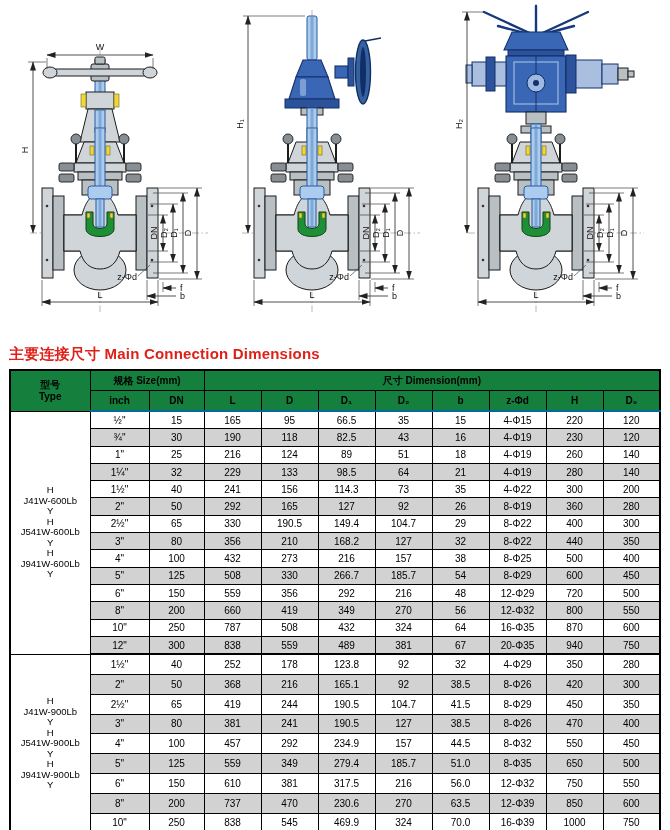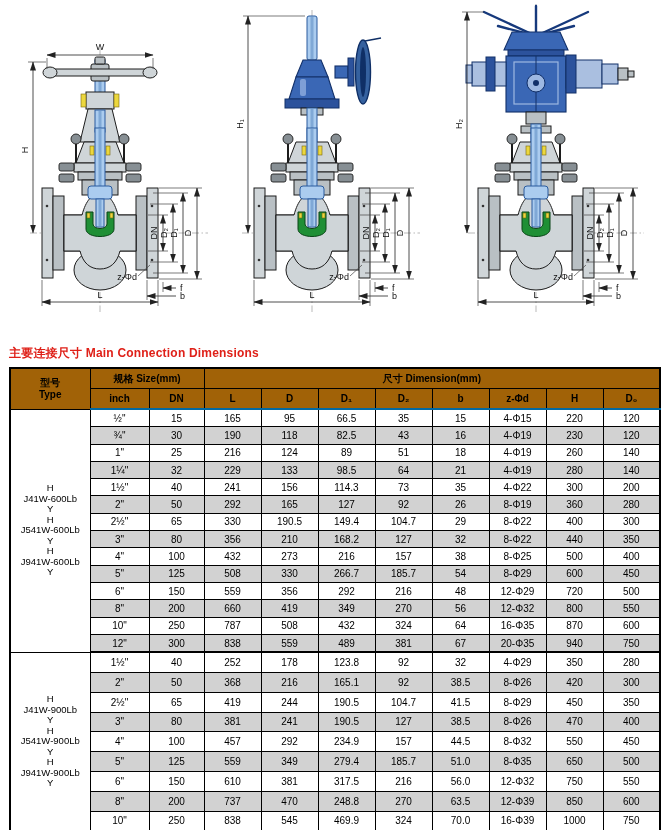--- a/index.html
+++ b/index.html
@@ -25,33 +25,33 @@
   .yel{fill:#ecd73e;stroke:#77660f;stroke-width:.6;}
   .blu{fill:#3a67b5;stroke:#123069;stroke-width:1.1;}
   .blu2{fill:#2c529c;stroke:#123069;stroke-width:1;}
   .blul{fill:#aabfe0;stroke:#123069;stroke-width:1;}
   .bluhl{fill:#7e9fd6;stroke:none;}
   .wheel{fill:#35619f;stroke:#0f2f66;stroke-width:1.4;}
   .spoke{stroke:#16397c;stroke-width:2.4;stroke-linecap:round;fill:none;}
   .dot{fill:#333;stroke:none;}
   
   .section-title{
-    margin:7px 0 5px 9px;font-size:12px;font-weight:bold;color:#df2018;
+    margin:7px 0 5px 9px;font-size:15px;font-weight:bold;color:#df2018;
     letter-spacing:.2px;
   }
   
   table.dims{
     border-collapse:collapse;table-layout:fixed;width:652px;margin-left:9px;
     border:2px solid #000;font-size:10px;
   }
   table.dims th,table.dims td{
     border:1px solid #000;text-align:center;vertical-align:middle;
     padding:0;overflow:hidden;white-space:nowrap;
   }
-  table.dims thead th{background:#a16207;font-weight:bold;height:19px;}
+  table.dims thead th{background:#15803d;font-weight:bold;height:19px;}
   table.dims thead tr:last-child th{border-bottom:2px solid #0369a1;}
   table.dims td{height:16.3px;background:#fff;}
   tbody.group2 td{height:18.8px;}
   tbody tr:nth-child(even) td{background:#d2d2d2;}
   tbody td.type-cell{background:#fff !important;font-size:9.5px;line-height:10.5px;}
   tbody.group1 tr:last-child td{border-bottom:2px solid #000;}
   .th-type div{line-height:12px;}
 </style>
 </head>
 <body>
@@ -683,21 +683,21 @@
           <td>56.0</td>
           <td>12-Φ32</td>
           <td>750</td>
           <td>550</td>
         </tr>
         <tr>
           <td>8"</td>
           <td>200</td>
           <td>737</td>
           <td>470</td>
-          <td>248.8</td>
+          <td>230.6</td>
           <td>270</td>
           <td>63.5</td>
           <td>12-Φ39</td>
           <td>850</td>
           <td>600</td>
         </tr>
         <tr>
           <td>10"</td>
           <td>250</td>
           <td>838</td>

